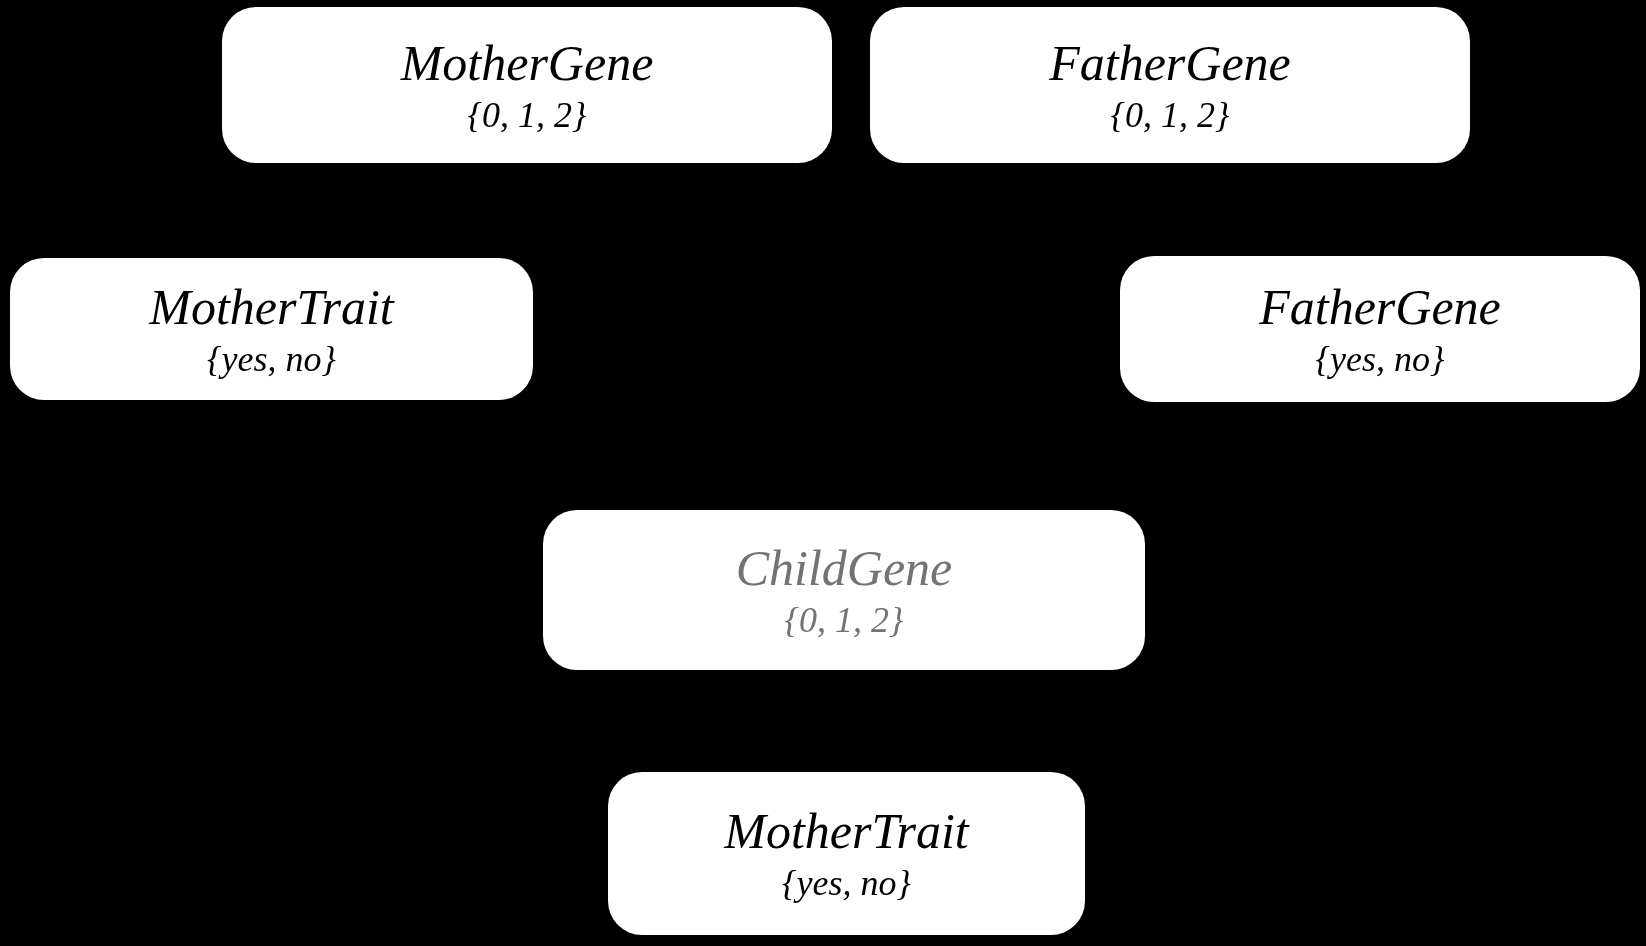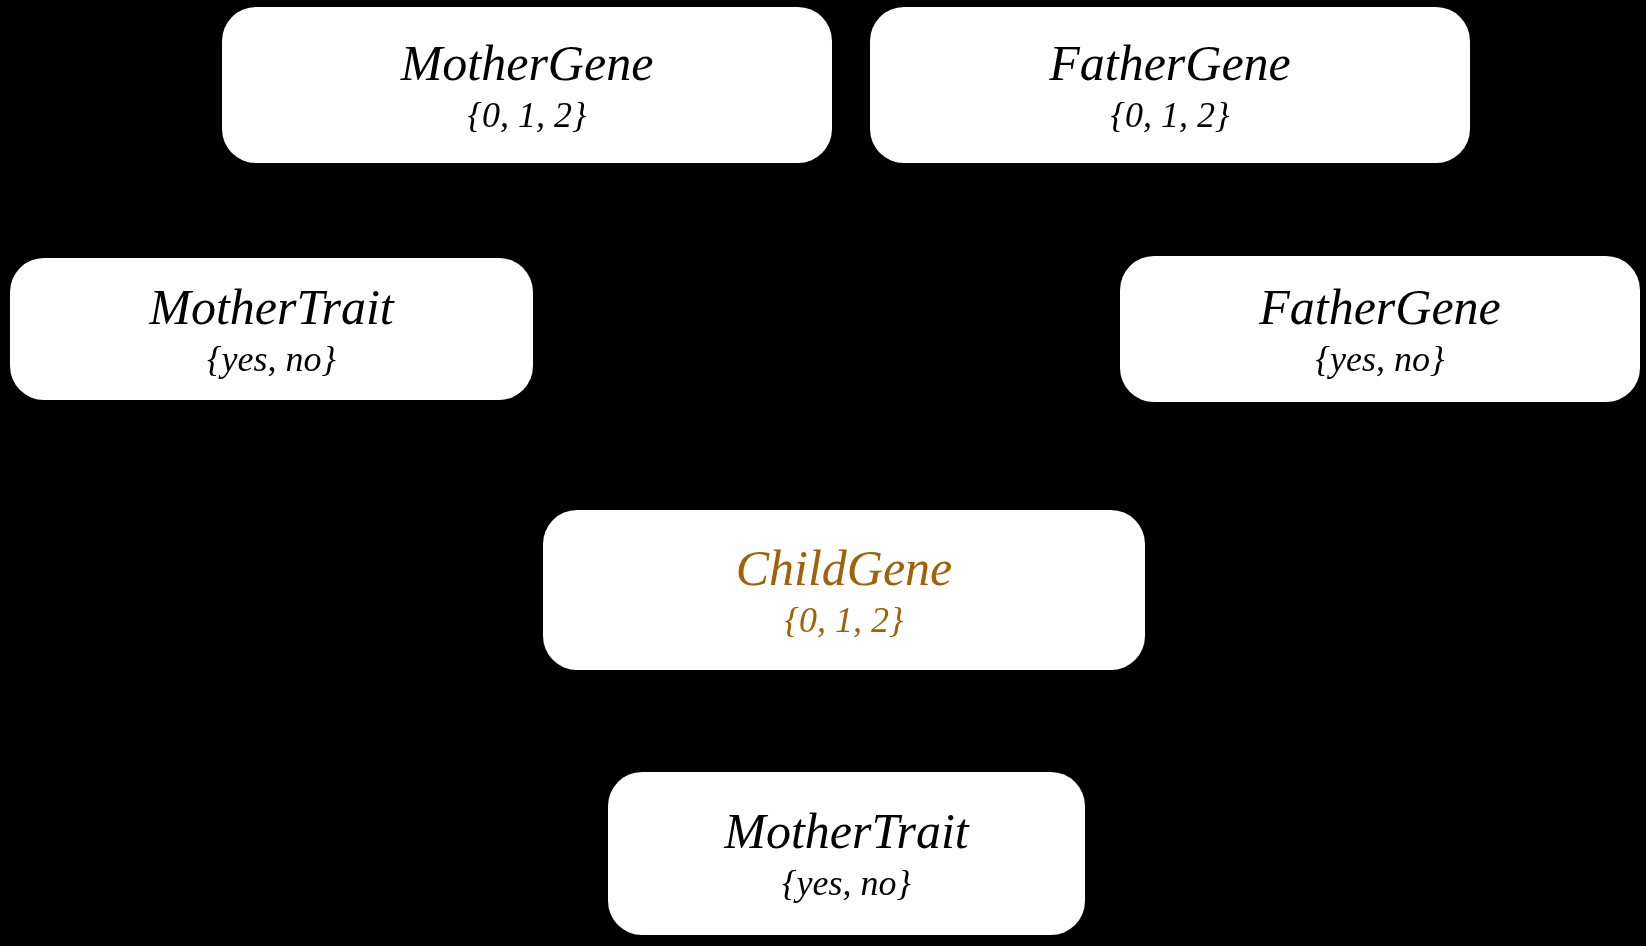--- a/index.html
+++ b/index.html
@@ -56,21 +56,21 @@
       <div class="node-domain">{0, 1, 2}</div>
     </div>
     <div class="node" style="left: 10px; top: 258px; width: 523px; height: 142px; background: rgb(255, 255, 255); color: rgb(0, 0, 0); justify-content: center;">
       <div class="node-name">MotherTrait</div>
       <div class="node-domain">{yes, no}</div>
     </div>
     <div class="node" style="left: 1120px; top: 256px; width: 520px; height: 146px; background: rgb(255, 255, 255); color: rgb(0, 0, 0);">
       <div class="node-name">FatherGene</div>
       <div class="node-domain">{yes, no}</div>
     </div>
-    <div class="node" style="left: 543px; top: 510px; width: 602px; height: 160px; background: rgb(255, 255, 255); color: #a16207;">
+    <div class="node" style="left: 543px; top: 510px; width: 602px; height: 160px; background: rgb(255, 255, 255); color: #737373;">
       <div class="node-name">ChildGene</div>
       <div class="node-domain">{0, 1, 2}</div>
     </div>
     <div class="node" style="left: 608px; top: 772px; width: 477px; height: 163px; background: rgb(255, 255, 255); color: rgb(0, 0, 0);">
       <div class="node-name">MotherTrait</div>
       <div class="node-domain">{yes, no}</div>
     </div>
   </div>
 
 </body></html>

